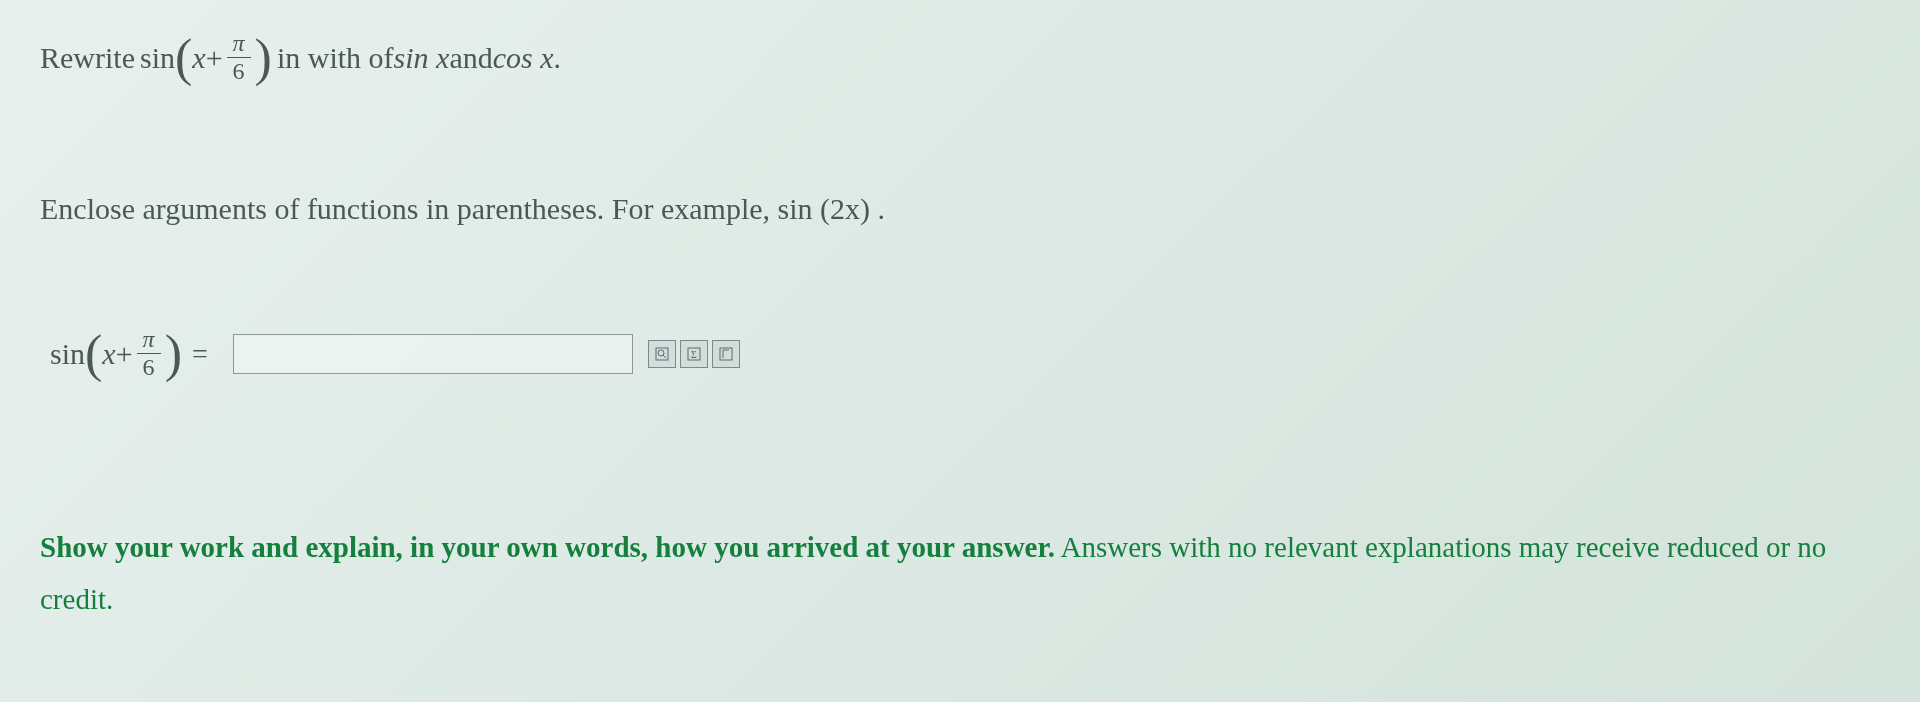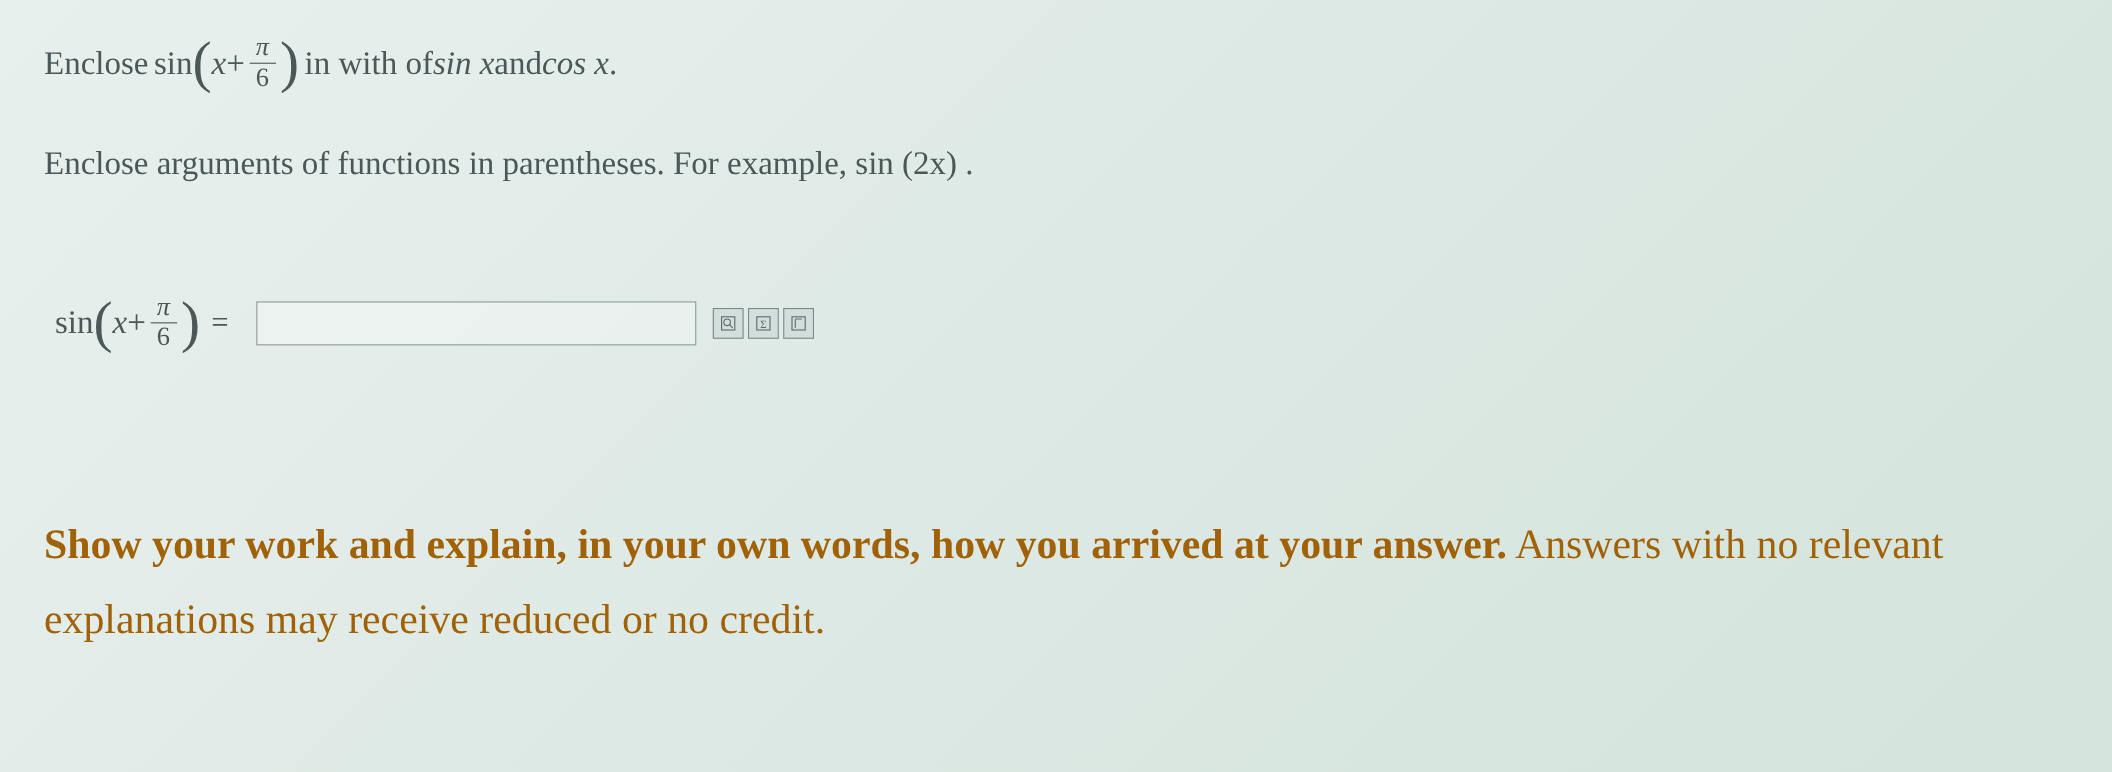--- a/index.html
+++ b/index.html
@@ -50,21 +50,21 @@
     }
     .fraction .den {
       padding: 0 6px;
     }
     .italic {
       font-style: italic;
     }
     .problem-line2 {
       font-size: 30px;
       color: #4a5858;
-      margin-top: 47px;
+      margin-top: 107px;
     }
     .answer-row {
       display: flex;
       align-items: center;
       margin-top: 100px;
       margin-left: 10px;
     }
     .answer-label {
       font-size: 30px;
       color: #4a5858;
@@ -92,37 +92,37 @@
       background: rgba(200,210,210,0.5);
       display: flex;
       align-items: center;
       justify-content: center;
       font-size: 14px;
       color: #5a6a6a;
       cursor: pointer;
     }
     .instructions {
       margin-top: 140px;
-      font-size: 38px;
-      color: #a16207;
+      font-size: 29px;
+      color: #15803d;
       line-height: 1.8;
     }
     .instructions .bold {
       font-weight: bold;
     }
     .eq-sign {
       font-size: 28px;
       margin: 0 10px;
     }
   </style>
 </head>
 <body>
 
 <div class="problem-line1">
-  <span>Enclose </span>
+  <span>Rewrite </span>
   <span class="math-expr">
     <span>sin</span>
     <span class="lparen">(</span>
     <span class="italic">x</span>
     <span> + </span>
     <span class="fraction">
       <span class="num">π</span>
       <span class="den">6</span>
     </span>
     <span class="rparen">)</span>

